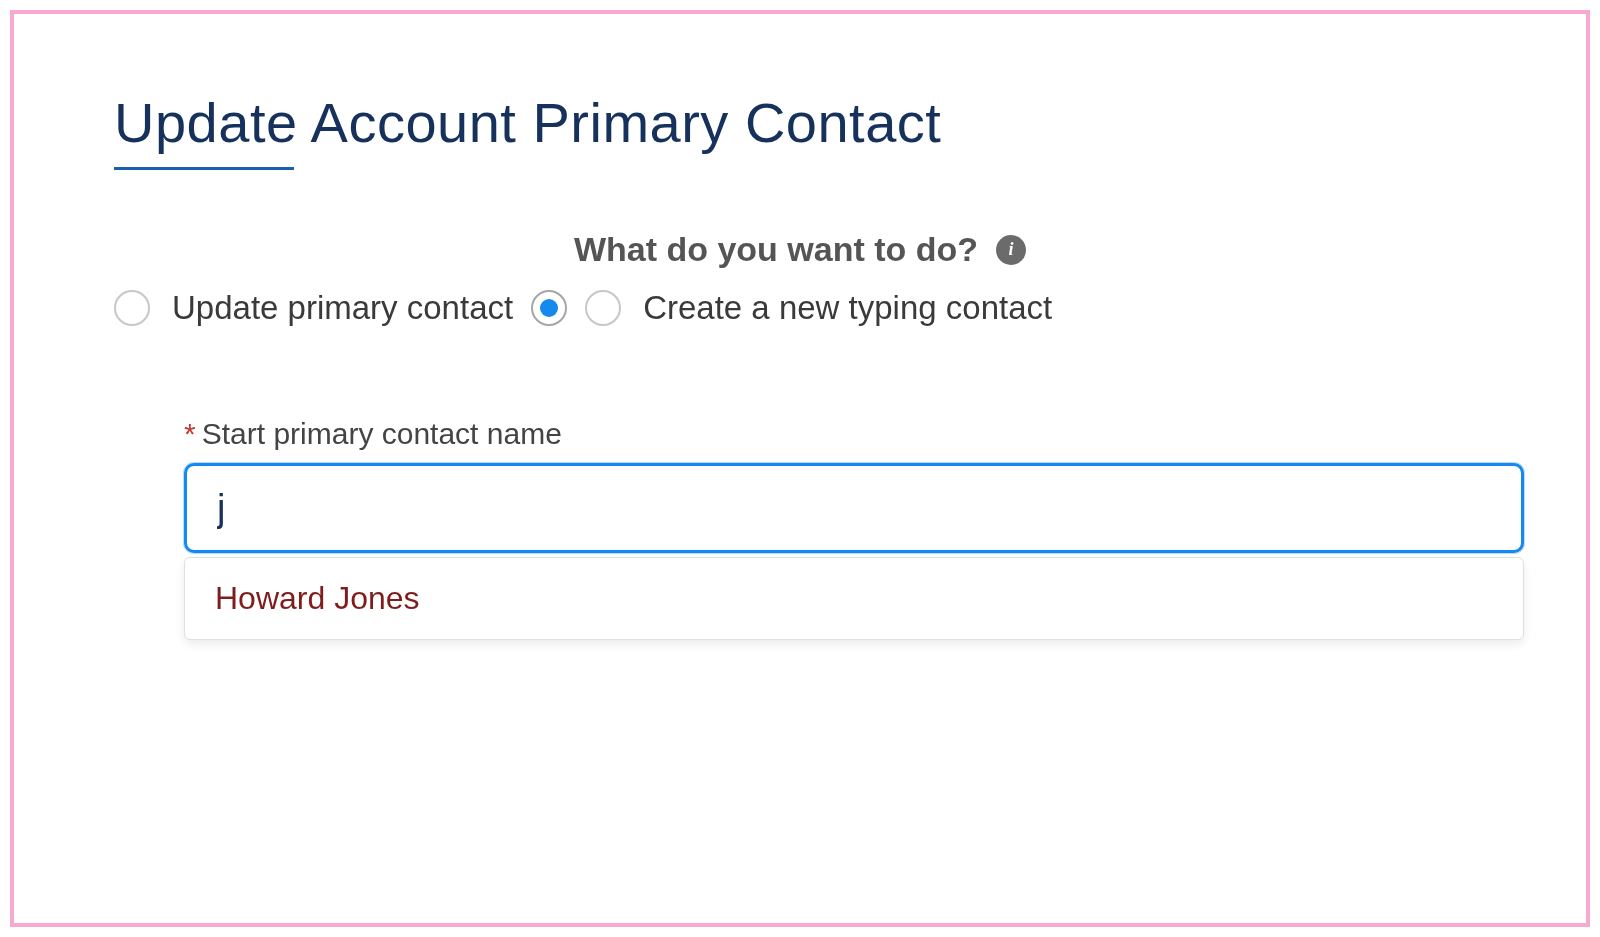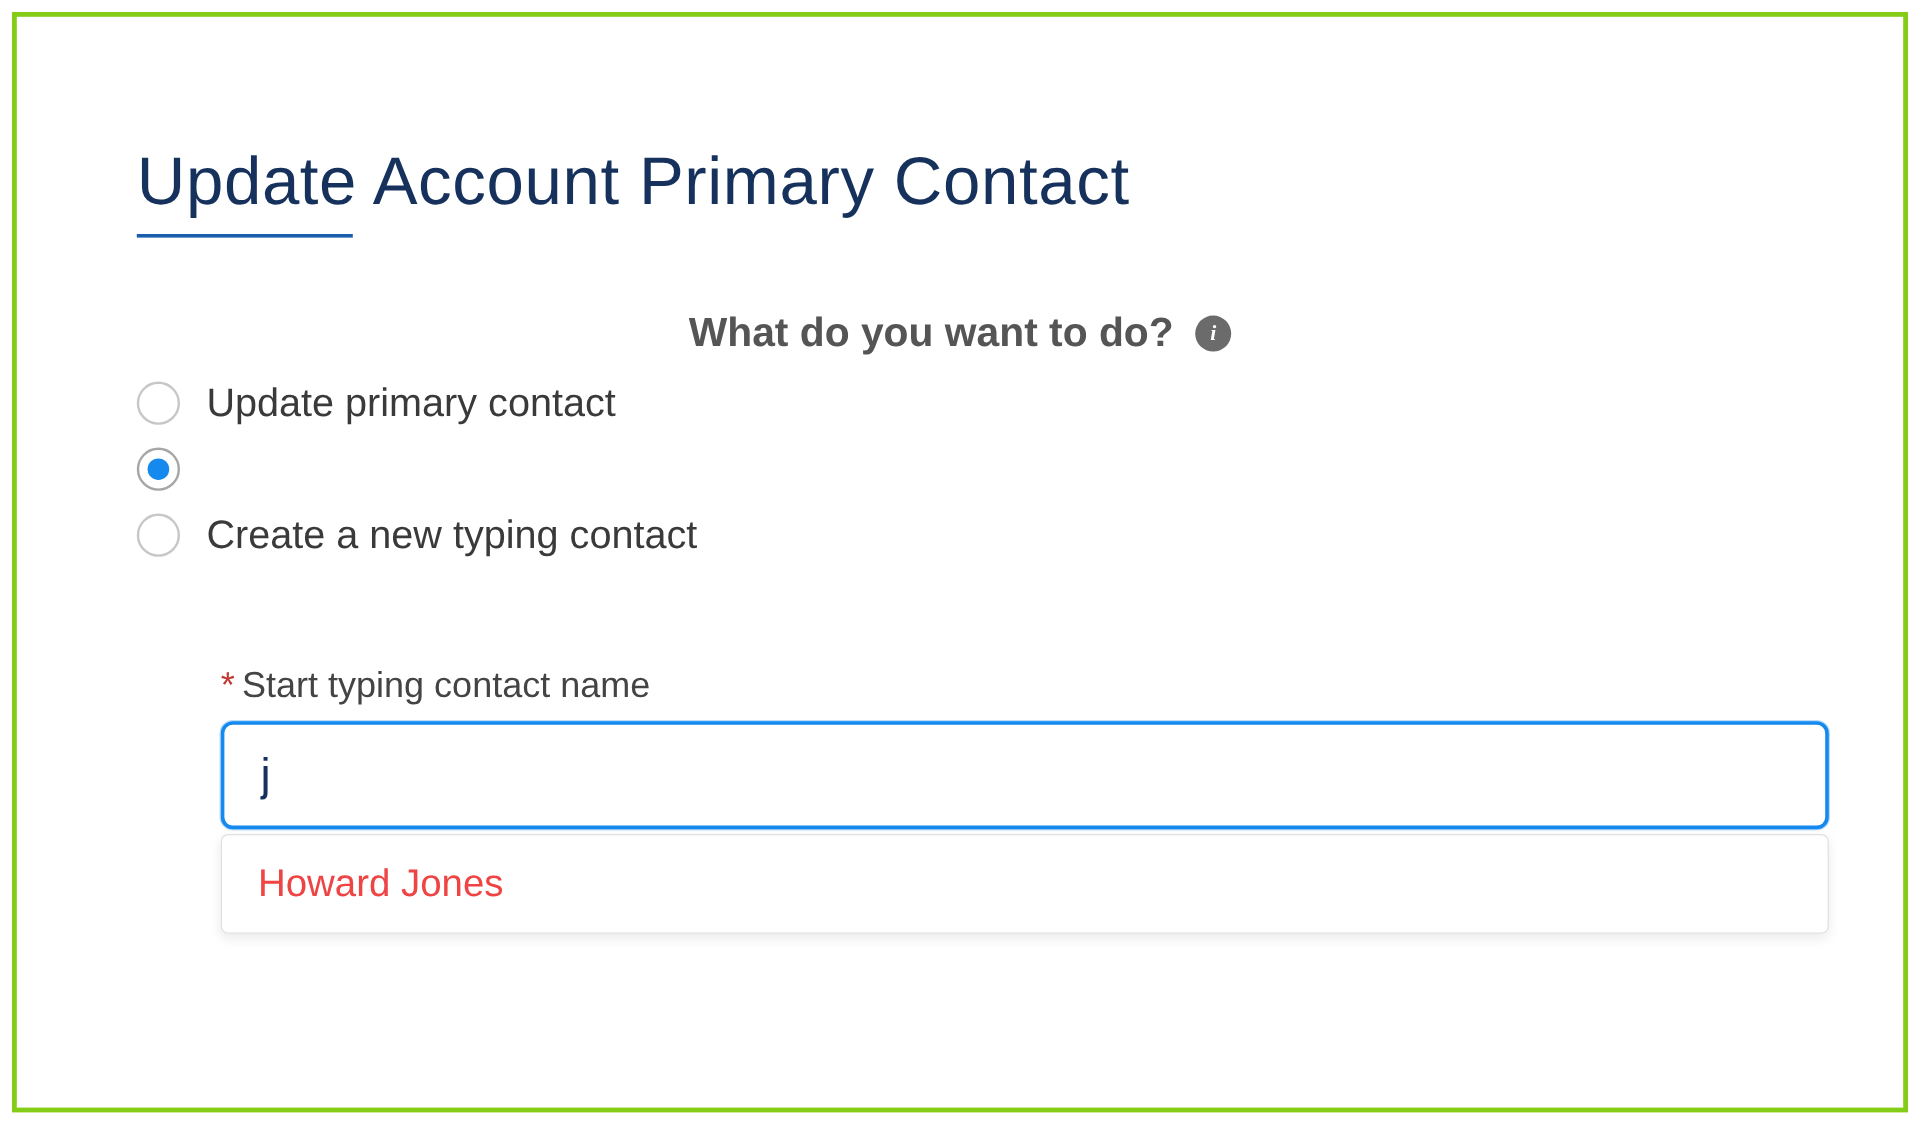--- a/index.html
+++ b/index.html
@@ -4,24 +4,24 @@
   <style>
     * { box-sizing: border-box; margin: 0; padding: 0; }
     body {
       font-family: -apple-system, BlinkMacSystemFont, "Salesforce Sans", Arial, sans-serif;
       background: #fff;
       width: 1600px;
       height: 937px;
       padding: 10px;
     }
     .frame {
-      border: 4px solid #84cc16;
+      border: 4px solid #f9a8d4;
       width: 100%;
       height: 100%;
-      padding: 104px 100px 40px 100px;
+      padding: 76px 100px 40px 100px;
       position: relative;
     }
     .page-title {
       font-size: 56px;
       font-weight: 300;
       color: #16325c;
       letter-spacing: 0.5px;
       margin-bottom: 12px;
     }
     .title-underline {
@@ -52,21 +52,21 @@
       align-items: center;
       justify-content: center;
       font-family: Georgia, serif;
       font-style: italic;
       font-weight: 700;
       font-size: 18px;
       cursor: pointer;
     }
     .radio-group {
       display: flex;
-      flex-direction: column;
+      flex-direction: row;
       gap: 18px;
     }
     .radio-item {
       display: flex;
       align-items: center;
       gap: 22px;
       cursor: pointer;
     }
     .radio-circle {
       width: 36px;
@@ -131,21 +131,21 @@
       margin-top: 4px;
       border: 1px solid #e0e0e0;
       border-radius: 6px;
       box-shadow: 0 4px 10px rgba(0,0,0,0.08);
       background: #fff;
       overflow: hidden;
     }
     .dropdown-item {
       padding: 22px 30px;
       font-size: 32px;
-      color: #ef4444;
+      color: #7f1d1d;
       cursor: pointer;
     }
   </style>
 </head>
 <body>
 
 <div class="frame">
   <h1 class="page-title">Update Account Primary Contact</h1>
   <div class="title-underline"></div>
 
@@ -166,20 +166,20 @@
     </div>
     <div class="radio-item">
       <div class="radio-circle"></div>
       <div class="radio-label">Create a new typing contact</div>
     </div>
   </div>
 
   <div class="lookup-section">
     <div class="lookup-label-row">
       <span class="req-asterisk">*</span>
-      <span class="lookup-label">Start typing contact name</span>
+      <span class="lookup-label">Start primary contact name</span>
     </div>
     <input type="text" class="lookup-input" value="j" style="">
     <div class="dropdown">
       <div class="dropdown-item">Howard Jones</div>
     </div>
   </div>
 </div>
 
 </body></html>

